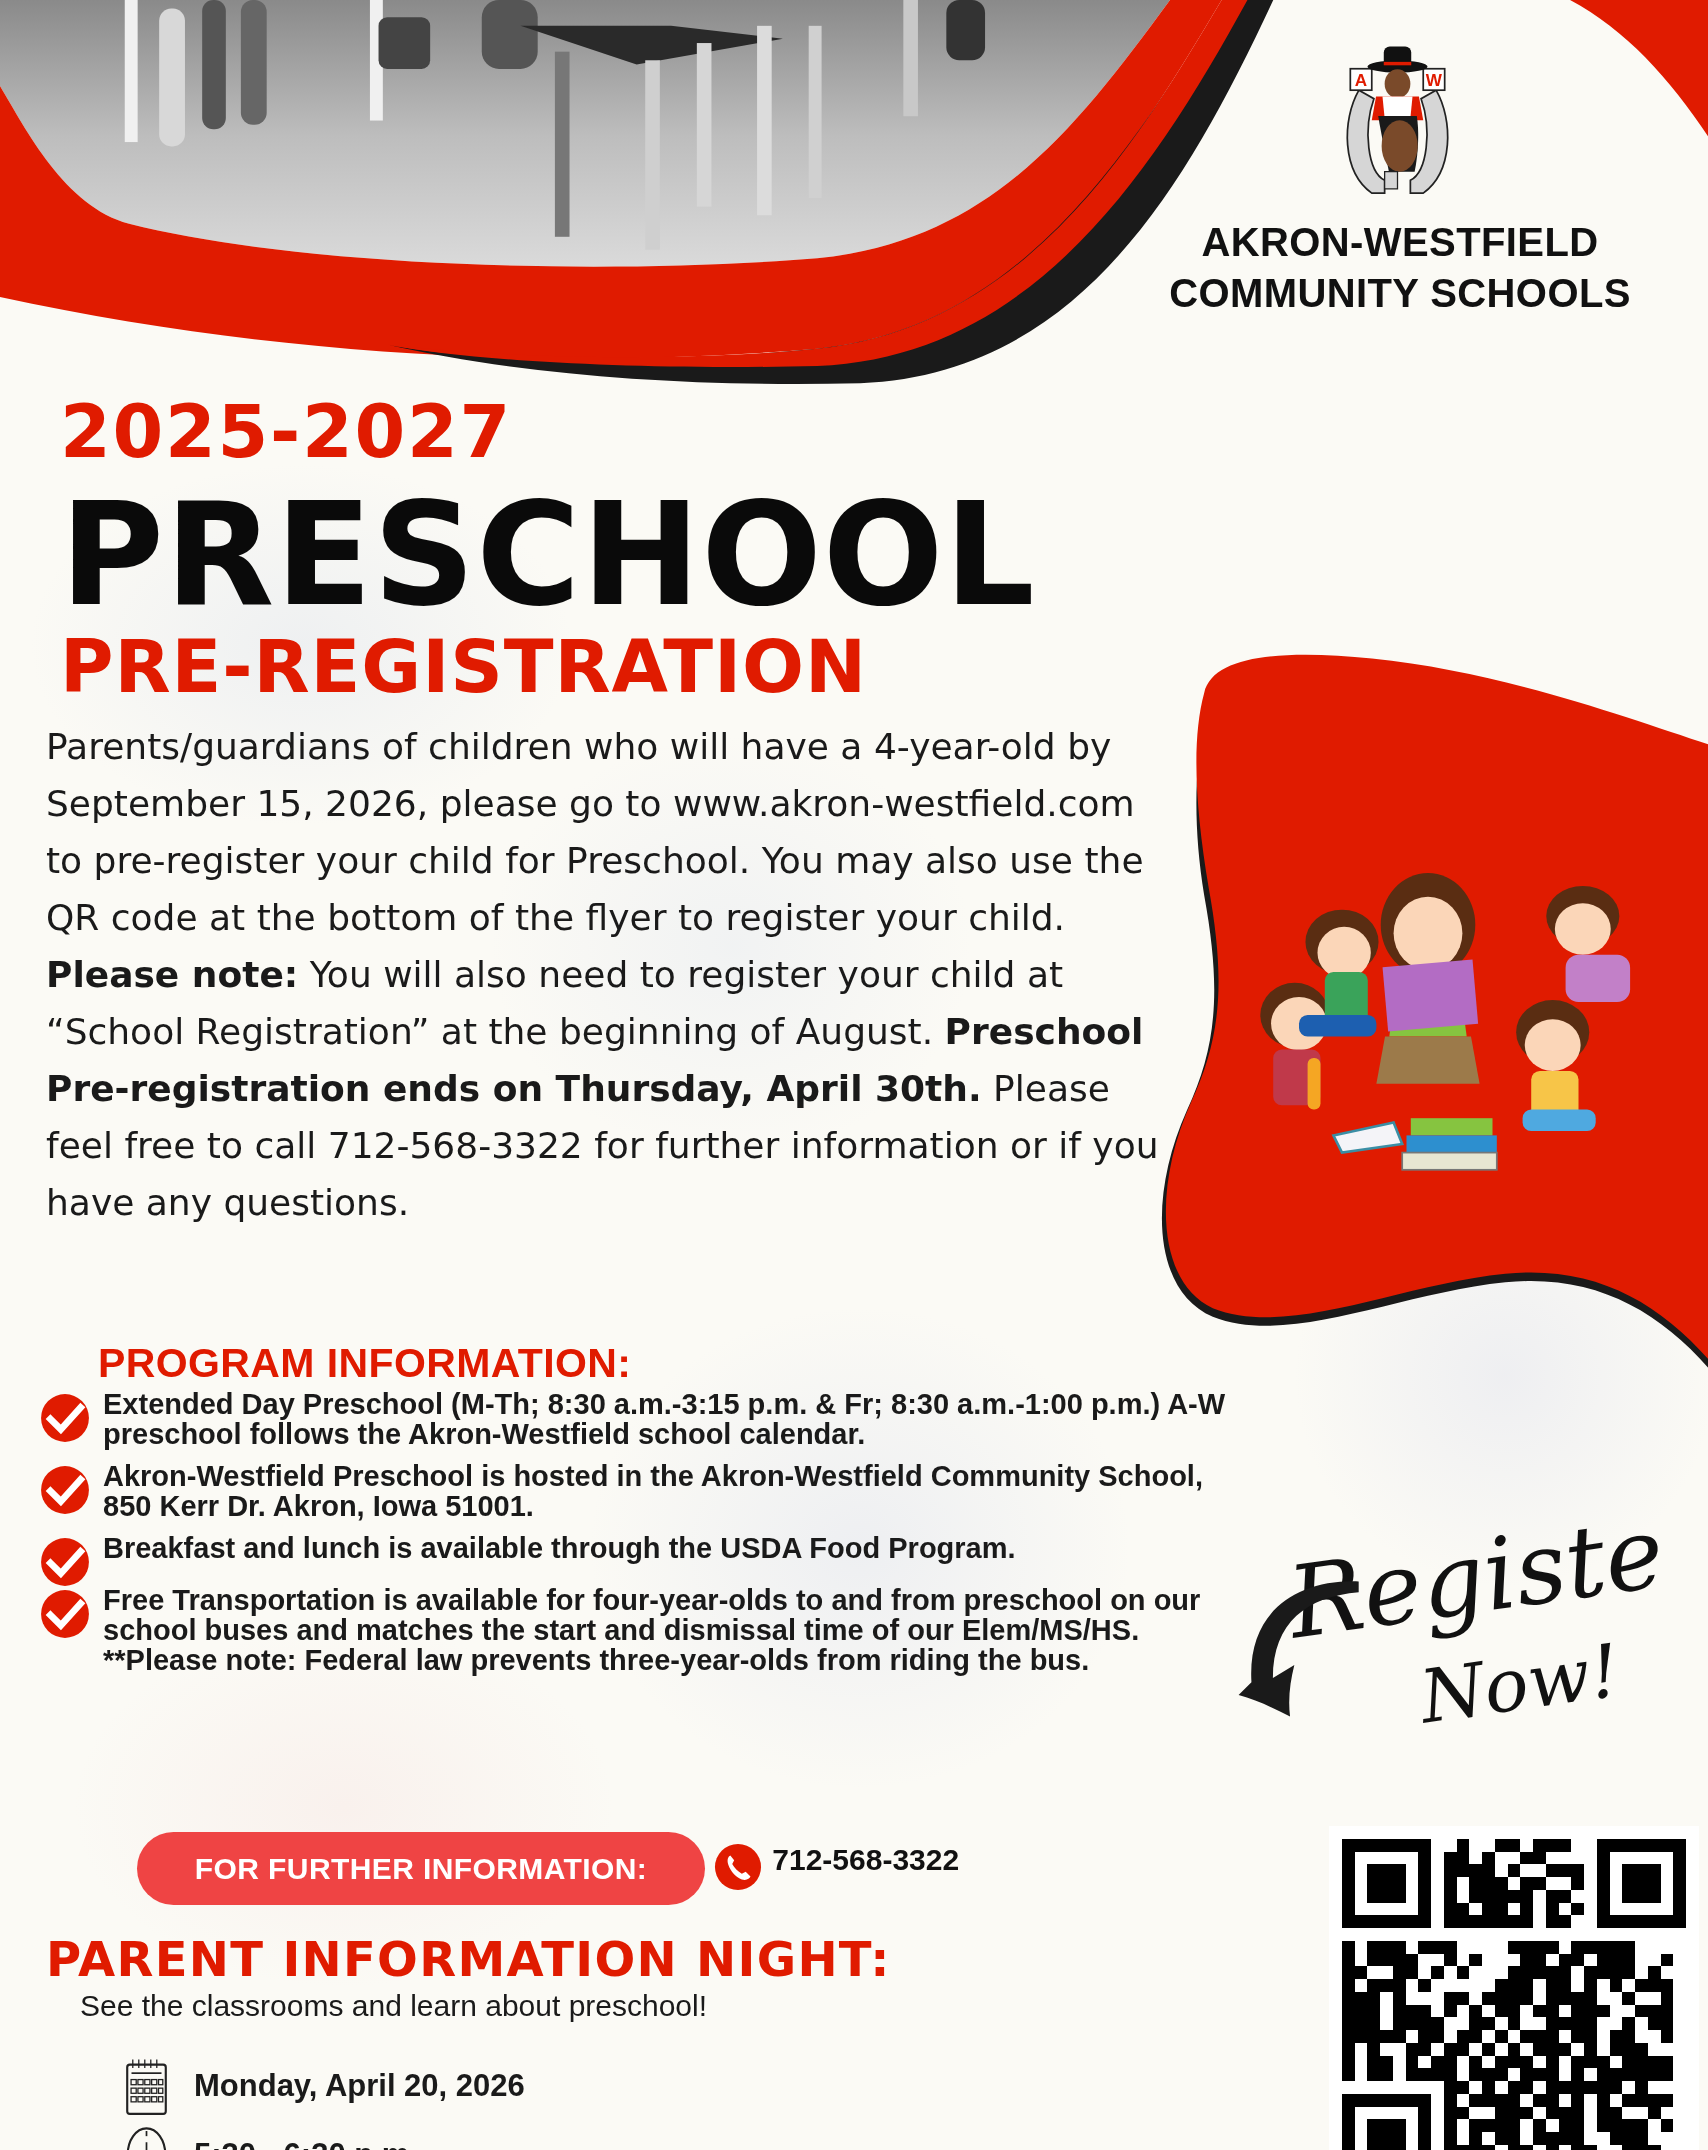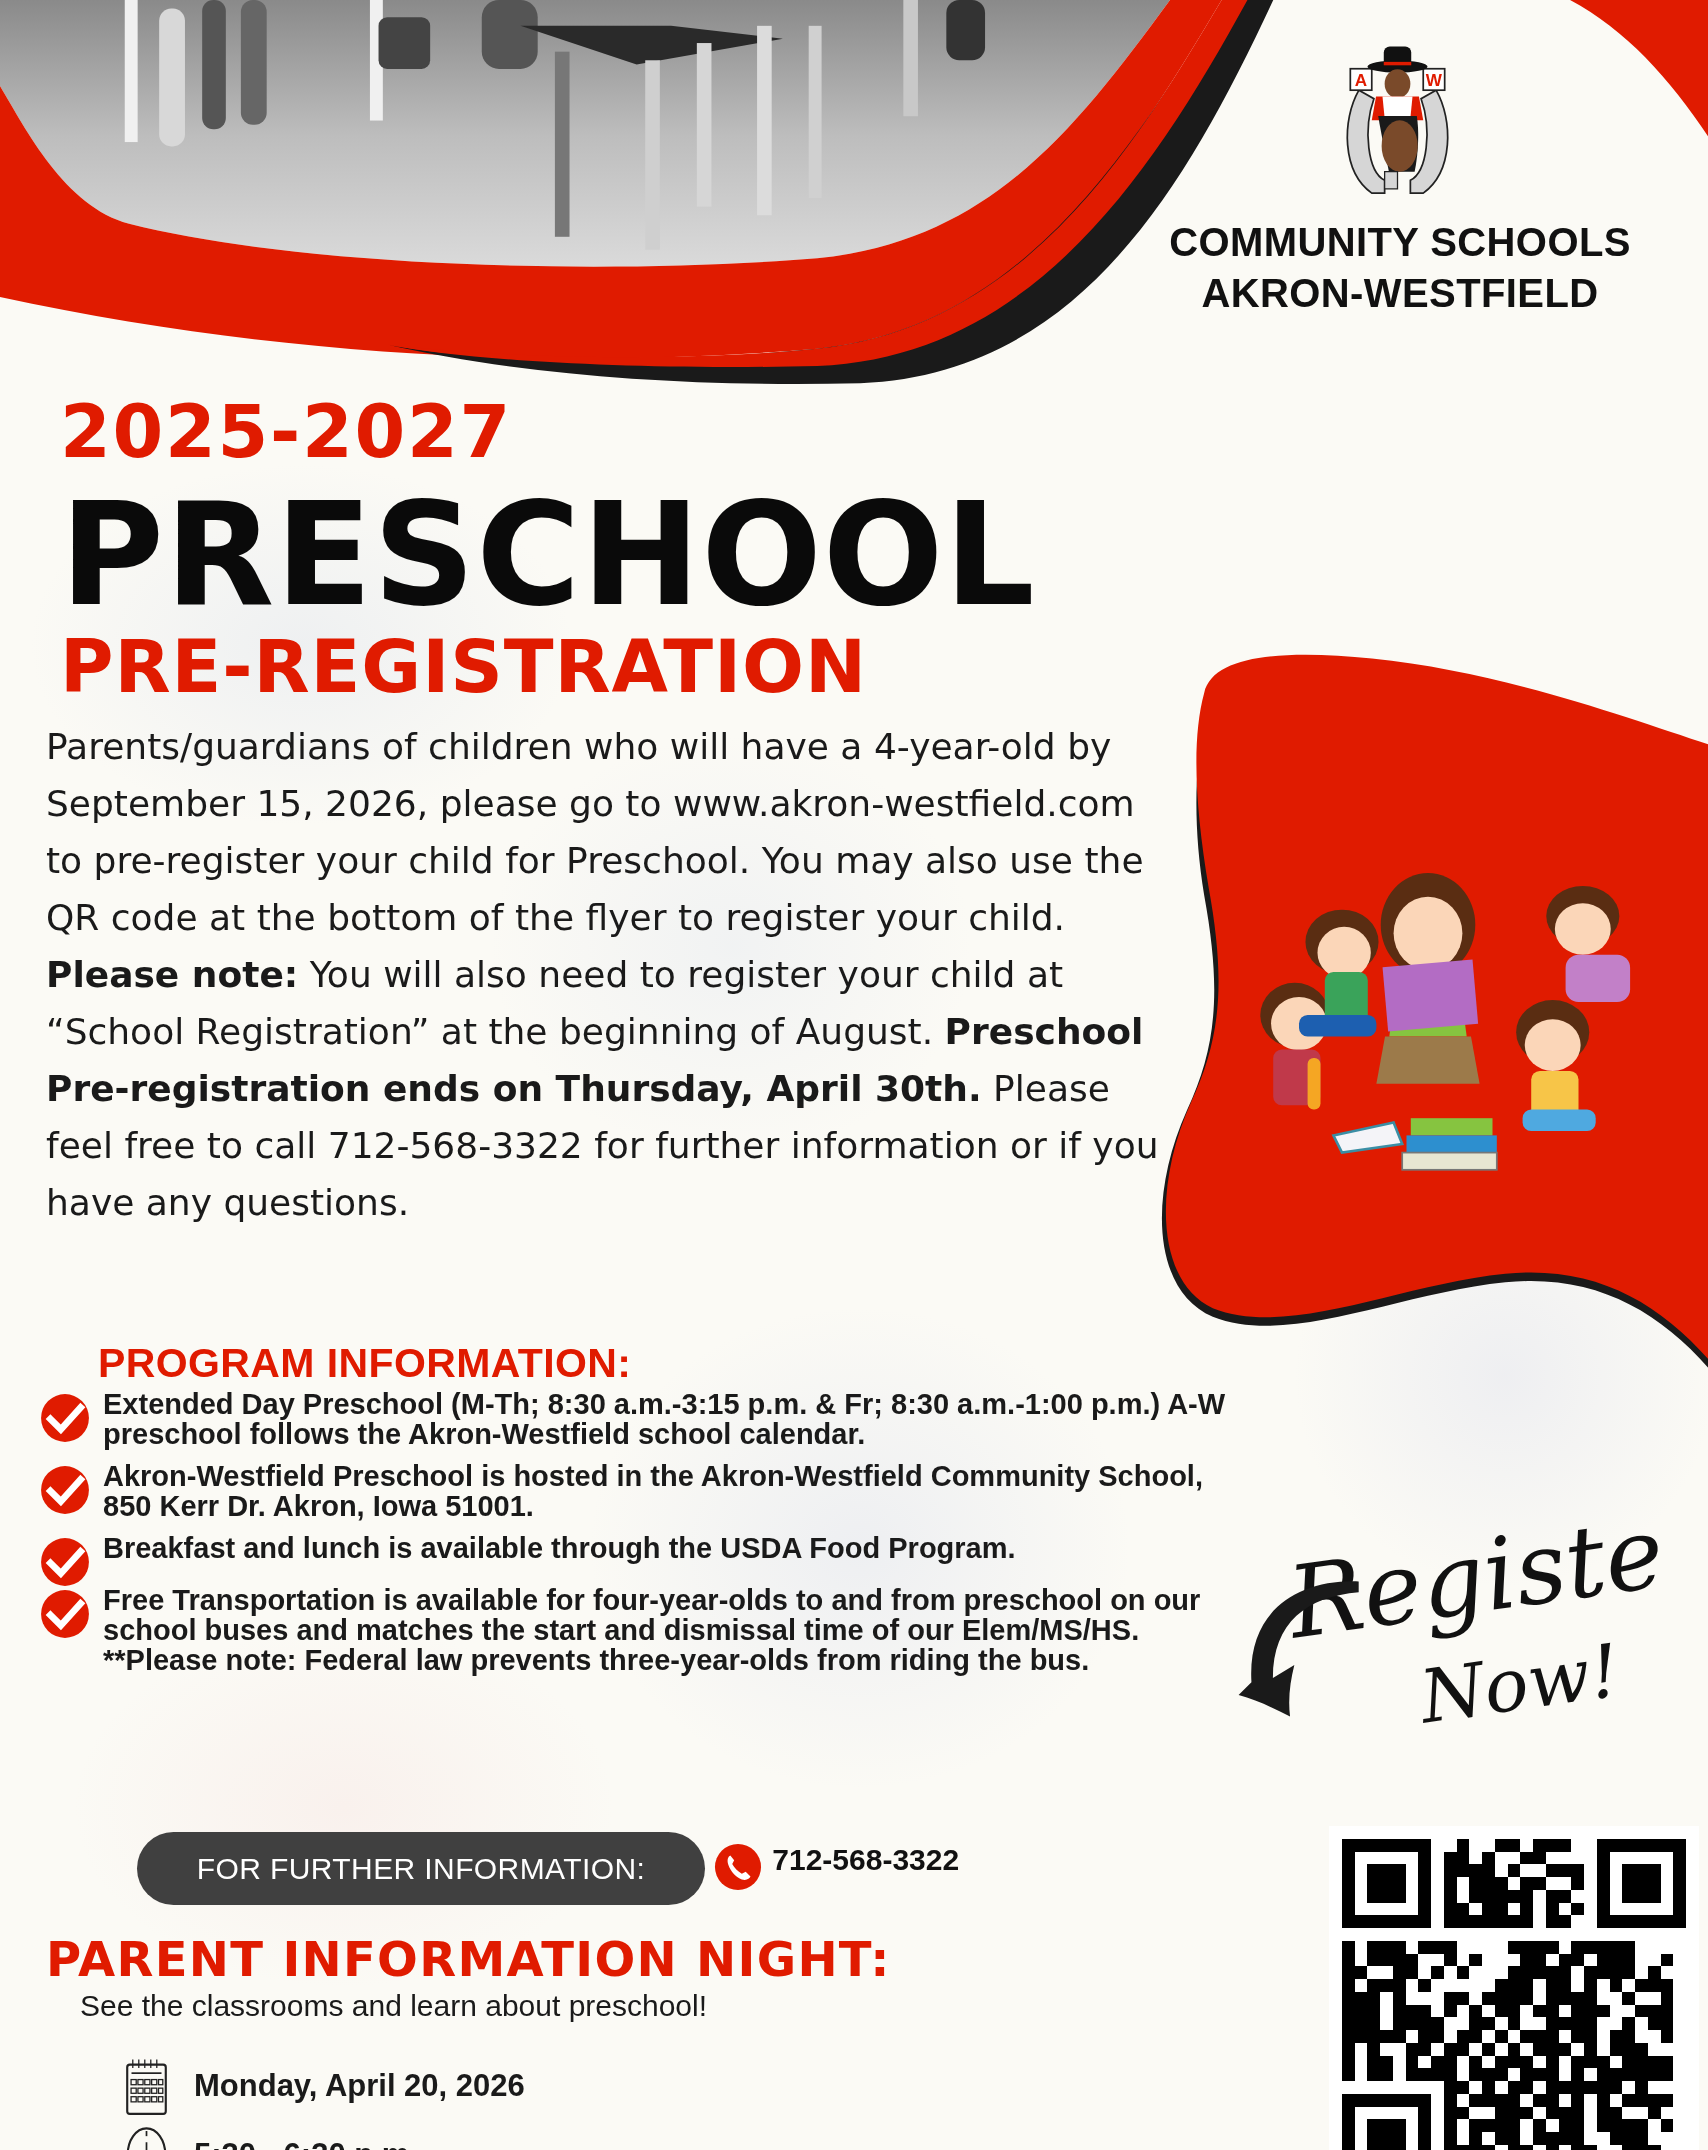--- a/index.html
+++ b/index.html
@@ -18,21 +18,21 @@
   .subtitle{position:absolute;left:60px;top:624px;font-family:"DejaVu Sans",sans-serif;font-weight:700;font-size:73px;color:#e01b00;letter-spacing:0.9px;line-height:86px;}
   .intro{position:absolute;left:46px;top:718px;width:1118px;font-family:"DejaVu Sans",sans-serif;font-size:36px;line-height:57px;color:#1a1a1a;}
   .intro b{font-weight:700;}
   .blob-svg{position:absolute;left:1161px;top:637px;width:548px;height:740px;}
   .kids{position:absolute;left:1256px;top:843px;width:430px;height:344px;}
   .prog-title{position:absolute;left:98px;top:1340px;font-family:"Liberation Sans",sans-serif;font-weight:700;font-size:41px;color:#e01b00;letter-spacing:0.4px;}
   .prog-list{position:absolute;left:39px;top:1389px;width:1204px;list-style:none;margin:0;padding:0;}
   .prog-item{position:relative;padding-left:64px;font-family:"Liberation Sans",sans-serif;font-weight:700;font-size:29px;line-height:30px;color:#1a1a1a;}
   .prog-item + .prog-item{margin-top:12px;}
   .prog-item .chk{position:absolute;left:0;top:3.4px;width:52px;height:52px;}
-  .info-pill{position:absolute;left:137px;top:1832px;width:568px;height:73px;border-radius:37px;background:#404040;color:#fff;display:flex;align-items:center;justify-content:center;font-family:"Liberation Sans",sans-serif;font-weight:400;font-size:30px;letter-spacing:0.4px;}
+  .info-pill{position:absolute;left:137px;top:1832px;width:568px;height:73px;border-radius:37px;background:#ef4444;color:#fff;display:flex;align-items:center;justify-content:center;font-family:"Liberation Sans",sans-serif;font-weight:700;font-size:30px;letter-spacing:0.4px;}
   .phone-wrap{position:absolute;left:714px;top:1843px;display:flex;align-items:flex-start;gap:10.3px;}
   .phone-icon{width:48px;height:48px;}
   .phone-num{font-family:"Liberation Sans",sans-serif;font-weight:700;font-size:30px;color:#111;}
   .pin-title{position:absolute;left:46px;top:1931px;font-family:"DejaVu Sans",sans-serif;font-weight:700;font-size:48px;color:#e01b00;letter-spacing:1.3px;}
   .pin-sub{position:absolute;left:80px;top:1989px;font-family:"Liberation Sans",sans-serif;font-weight:400;font-size:30px;color:#1a1a1a;}
   .evt{position:absolute;left:125px;display:flex;align-items:center;gap:26px;font-family:"Liberation Sans",sans-serif;font-weight:700;font-size:31px;color:#1a1a1a;}
   .evt svg{width:43px;height:60px;}
   .register-text{position:absolute;left:1273px;top:1510px;width:387px;height:241px;}
   .arrow{position:absolute;left:1230px;top:1579px;width:163px;height:155px;}
   .qr{position:absolute;left:1329px;top:1826px;width:370px;height:370px;background:#fff;}
@@ -89,22 +89,22 @@
   <rect x="118" y="44" width="64" height="8" fill="#e01b00"></rect>
   <ellipse cx="150" cy="95" rx="30" ry="34" fill="#7a4a2a"></ellipse>
   <path d="M100 125 L200 125 L210 180 L90 180 Z" fill="#e01b00"></path>
   <path d="M115 125 L185 125 L180 175 L120 175 Z" fill="#fff"></path>
   <path d="M105 170 C110 200 120 250 130 300 L190 300 C200 250 200 200 195 170 Z" fill="#1a1a1a"></path>
   <ellipse cx="155" cy="240" rx="42" ry="60" fill="#7a4a2a"></ellipse>
   <path d="M120 300 L150 300 L150 340 L120 340 Z" fill="#d6d6d6" stroke="#222" stroke-width="3"></path>
 </svg>
 
 <div class="school-name">
+  <div>AKRON-WESTFIELD</div>
   <div>COMMUNITY SCHOOLS</div>
-  <div>AKRON-WESTFIELD</div>
 </div>
 
 <div class="year">2025-2027</div>
 <div class="title">PRESCHOOL</div>
 <div class="subtitle">PRE-REGISTRATION</div>
 
 <div class="intro"><span>Parents/guardians of children who will have a 4-year-old by September 15, 2026, please go to www.akron-westfield.com to pre-register your child for Preschool. You may also use the QR code at the bottom of the flyer to register your child. </span><b>Please note:</b><span> You will also need to register your child at “School Registration” at the beginning of August. </span><b>Preschool Pre-registration ends on Thursday, April 30th.</b><span> Please feel free to call 712-568-3322 for further information or if you have any questions.</span></div>
 
 <svg class="blob-svg" viewBox="0 0 1273 1720">
   <path d="M110 150 C130 50 300 40 500 60 C800 90 1100 200 1273 260 L1273 1700 C1150 1560 1000 1480 800 1500 C550 1525 300 1650 120 1580 C-20 1520 -30 1300 60 1100 C130 950 140 820 100 600 C70 420 80 260 110 150 Z" fill="#1a1a1a"></path>

